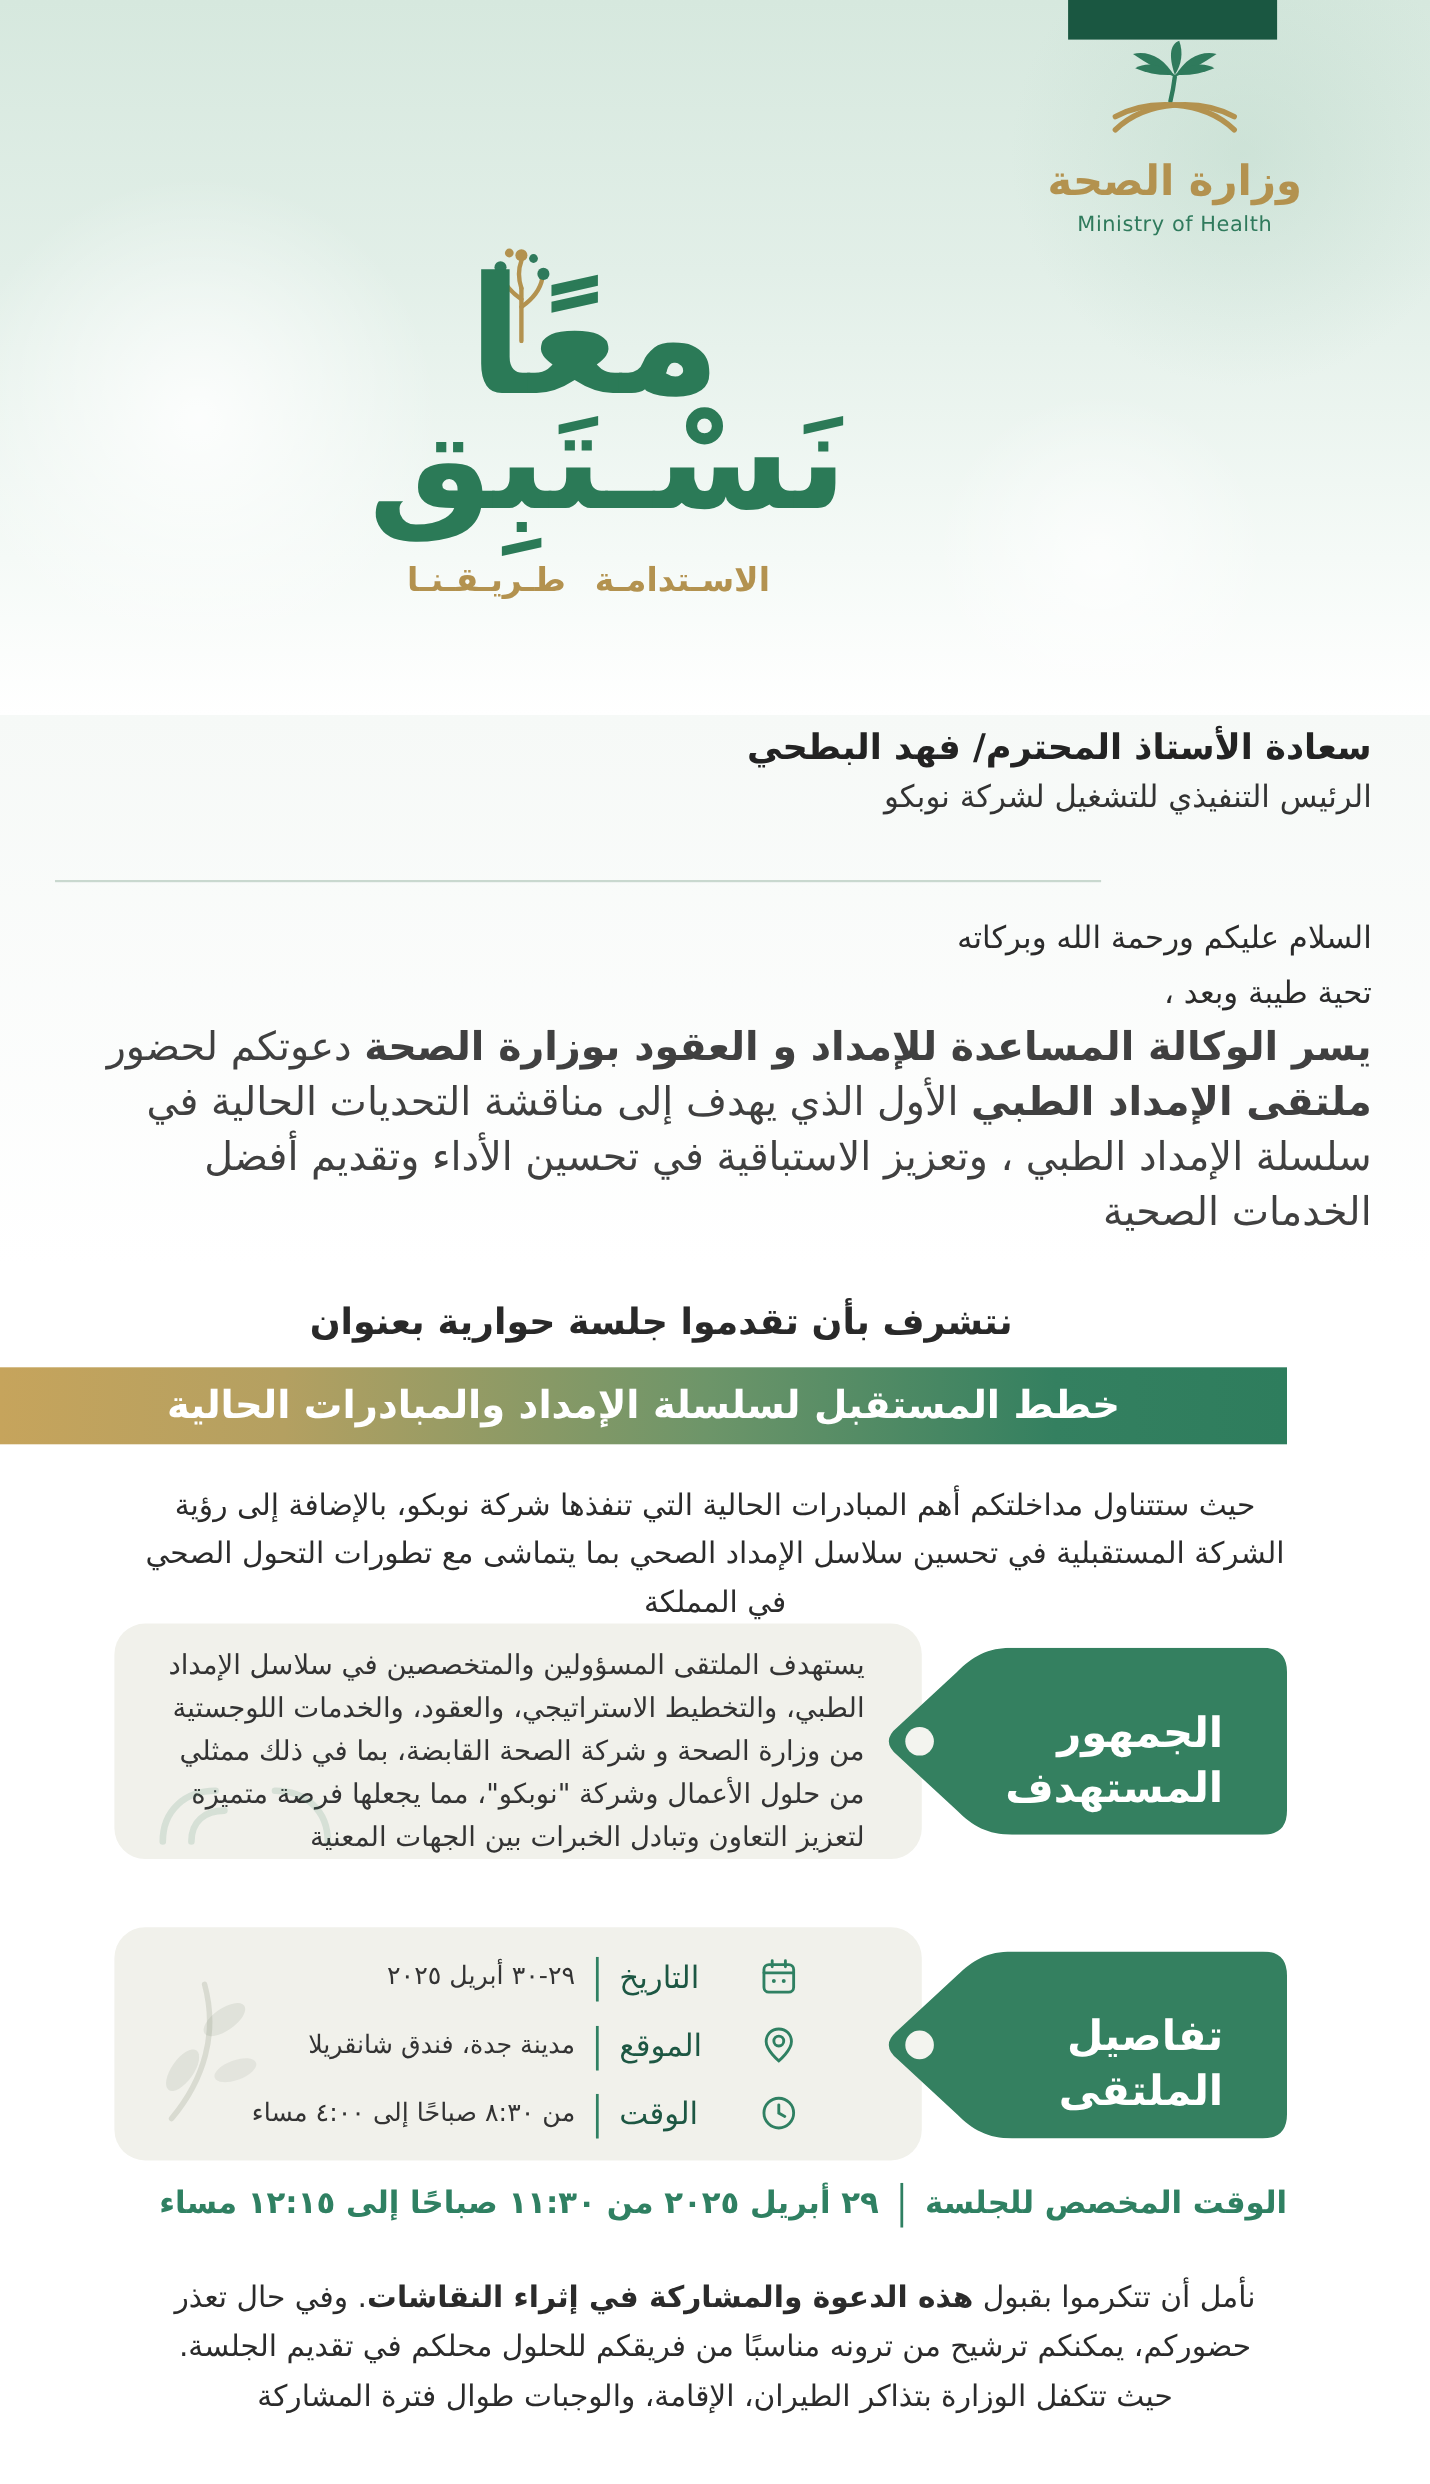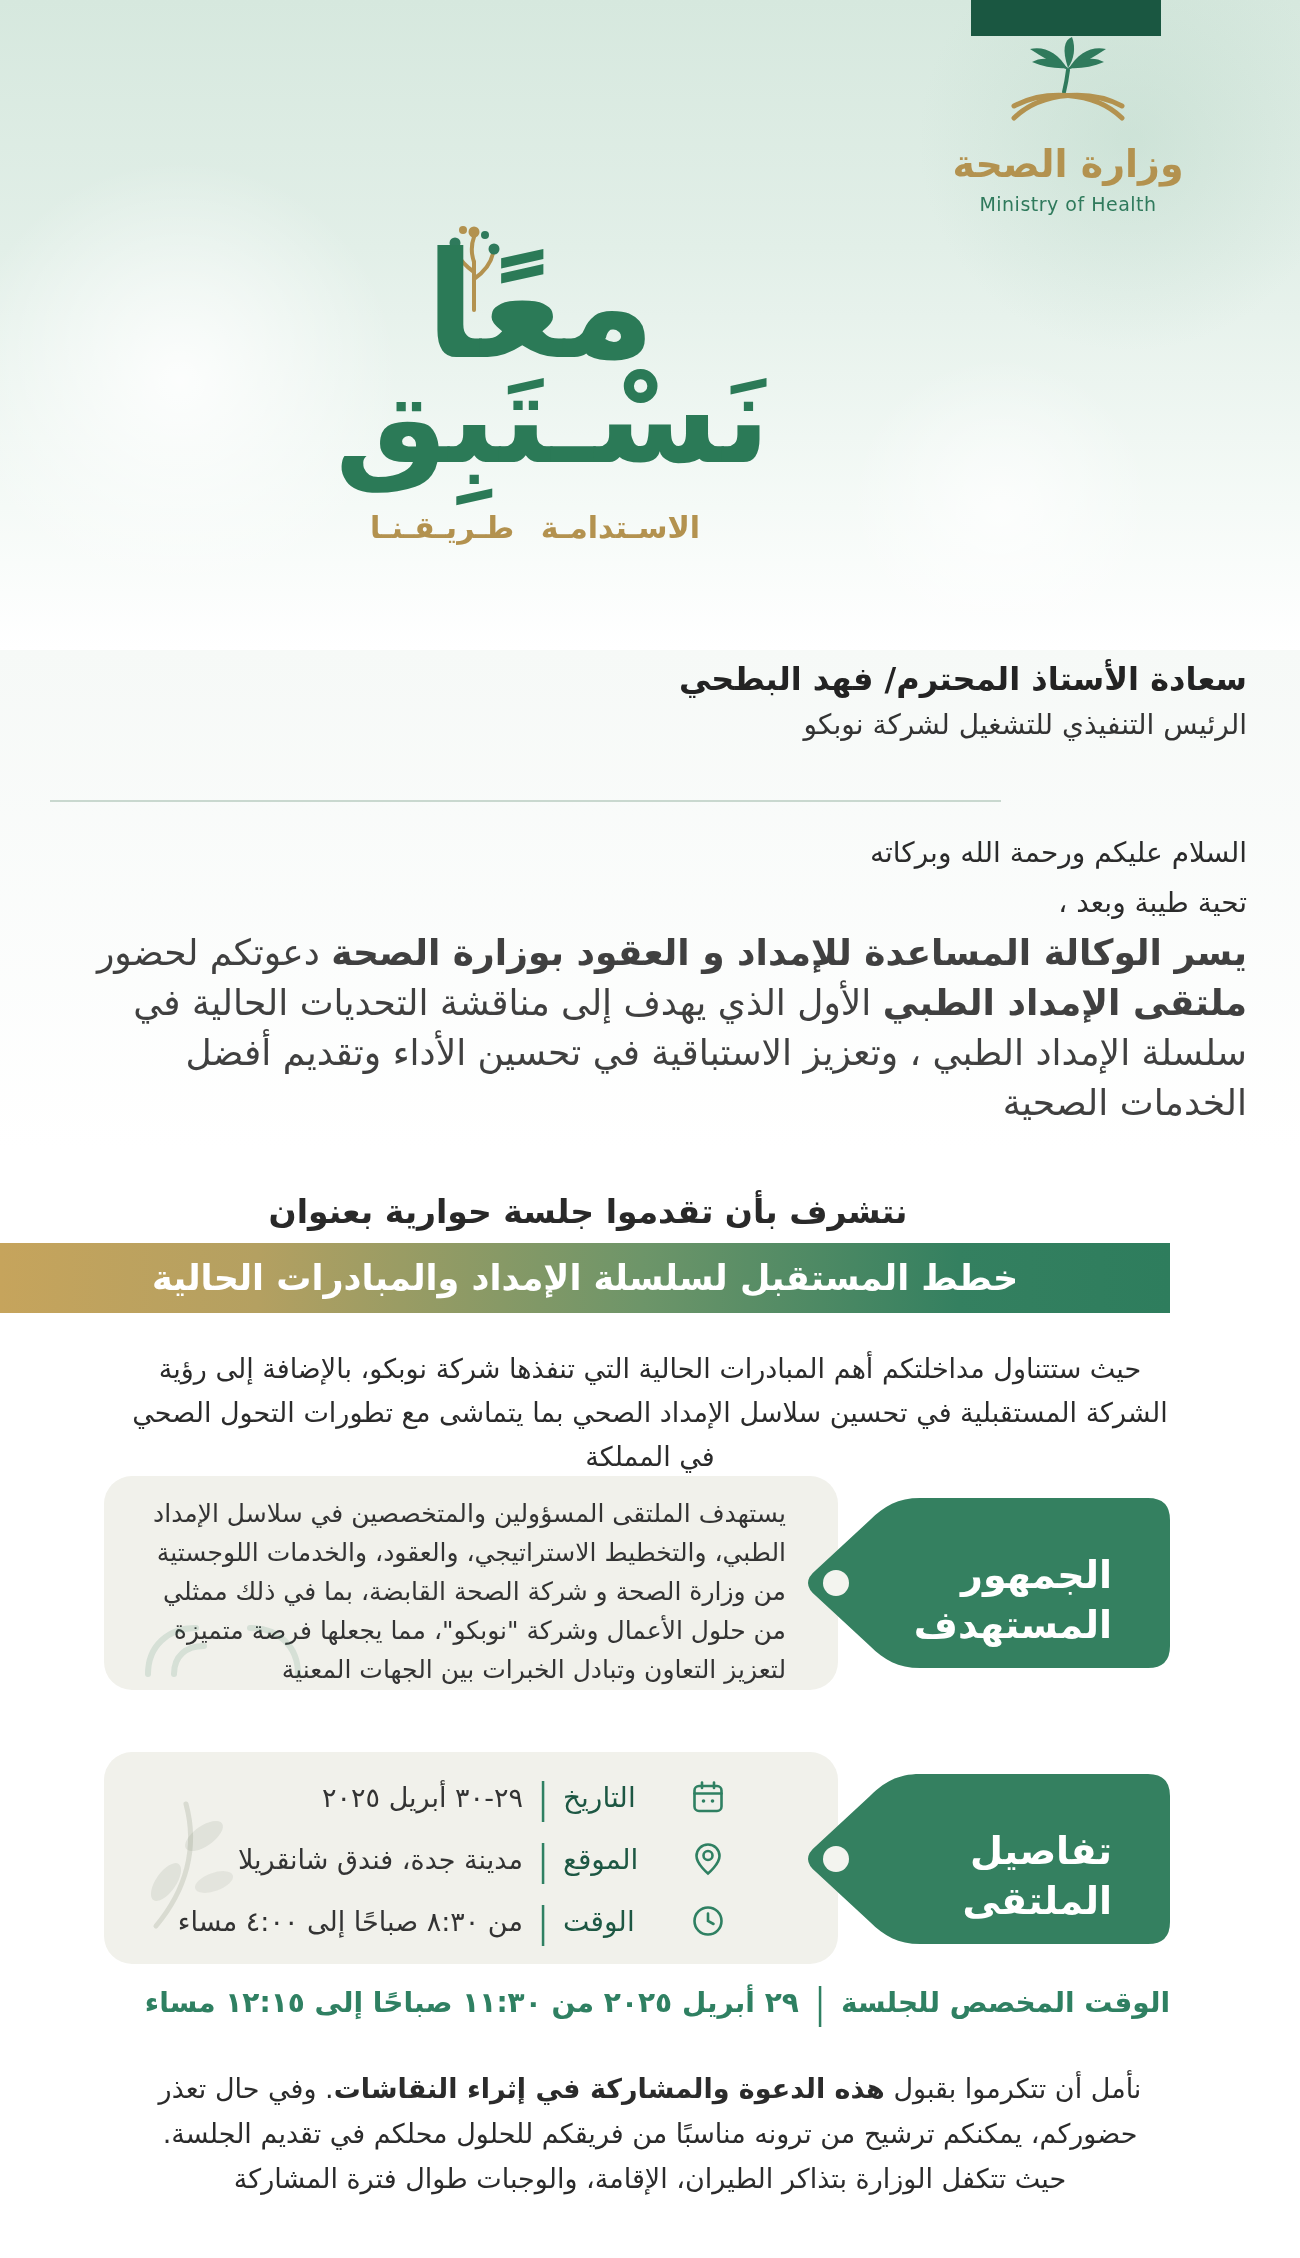--- a/index.html
+++ b/index.html
@@ -40,22 +40,22 @@
   .recipient-title { font-size:28px; color:#333333; margin-top:10px; }
 
   .divider { position:absolute; top:800px; left:50px; width:951px; height:2px; background:#c9d8cf; }
 
   .greeting { position:absolute; top:828px; right:53px; text-align:right; font-size:28px; color:#2b2b2b; line-height:50px; }
 
   .invite-par { position:absolute; top:928px; right:53px; width:1170px; text-align:right;
                 font-size:36px; color:#404040; line-height:50px;margin-left:44px; }
   .bold { font-weight:700; }
 
-  .invite-lead { position:absolute; top:1182px; left:3px; width:1170px; text-align:center;
-                 font-size:33px; font-weight:700; color:#292929;margin-top:10px; }
+  .invite-lead { position:absolute; top:1182px; left:16px; width:1170px; text-align:center;
+                 font-size:33px; font-weight:700; color:#292929; }
 
   .banner { position:absolute; top:1243px; left:0; width:1170px; height:70px;
             background:linear-gradient(to right,#c6a45c 0%, #b4a061 22%, #6d9569 55%, #348060 82%, #2e7d5d 100%);
             display:flex; align-items:center; justify-content:center; }
   .banner-title { color:#ffffff; font-size:35px; font-weight:700; }
 
   .about { position:absolute; top:1347px; left:120px; width:1060px; text-align:center;
            font-size:27px; color:#2b2b2b; line-height:44px; }
 
   
@@ -68,21 +68,21 @@
 
   .tag { position:absolute; right:0; top:22px; width:370px; height:204px; z-index:2; }
   .tag svg { position:absolute; inset:0; }
   .tag-label { position:absolute; inset:0; display:flex; flex-direction:column; justify-content:center;
                padding-right:58px; text-align:right; color:#ffffff; font-size:38px; font-weight:700; line-height:1.32; }
 
   .detail-rows { position:absolute; top:14px; right:112px; }
   .detail-row { display:flex; align-items:center; gap:15px; height:62px; }
   .detail-label { width:112px; text-align:left; font-size:28px; font-weight:400; color:#1d5743; }
   .detail-sep { color:#2f8062; font-size:30px; font-weight:400; transform:scaleY(1.35); }
-  .detail-value { font-size:27px; color:#333333; }
+  .detail-value { font-size:23px; color:#333333; }
 
   .session-line { position:absolute; top:1985px; right:130px; display:flex; align-items:center; gap:16px;
                   font-size:28px; font-weight:700; color:#2f8062; }
 
   .closing { position:absolute; top:2066px; left:150px; width:1000px; text-align:center;
              font-size:27px; color:#2b2b2b; line-height:45px; }
 
   .deco { position:absolute; pointer-events:none; }
 </style>
 </head>

